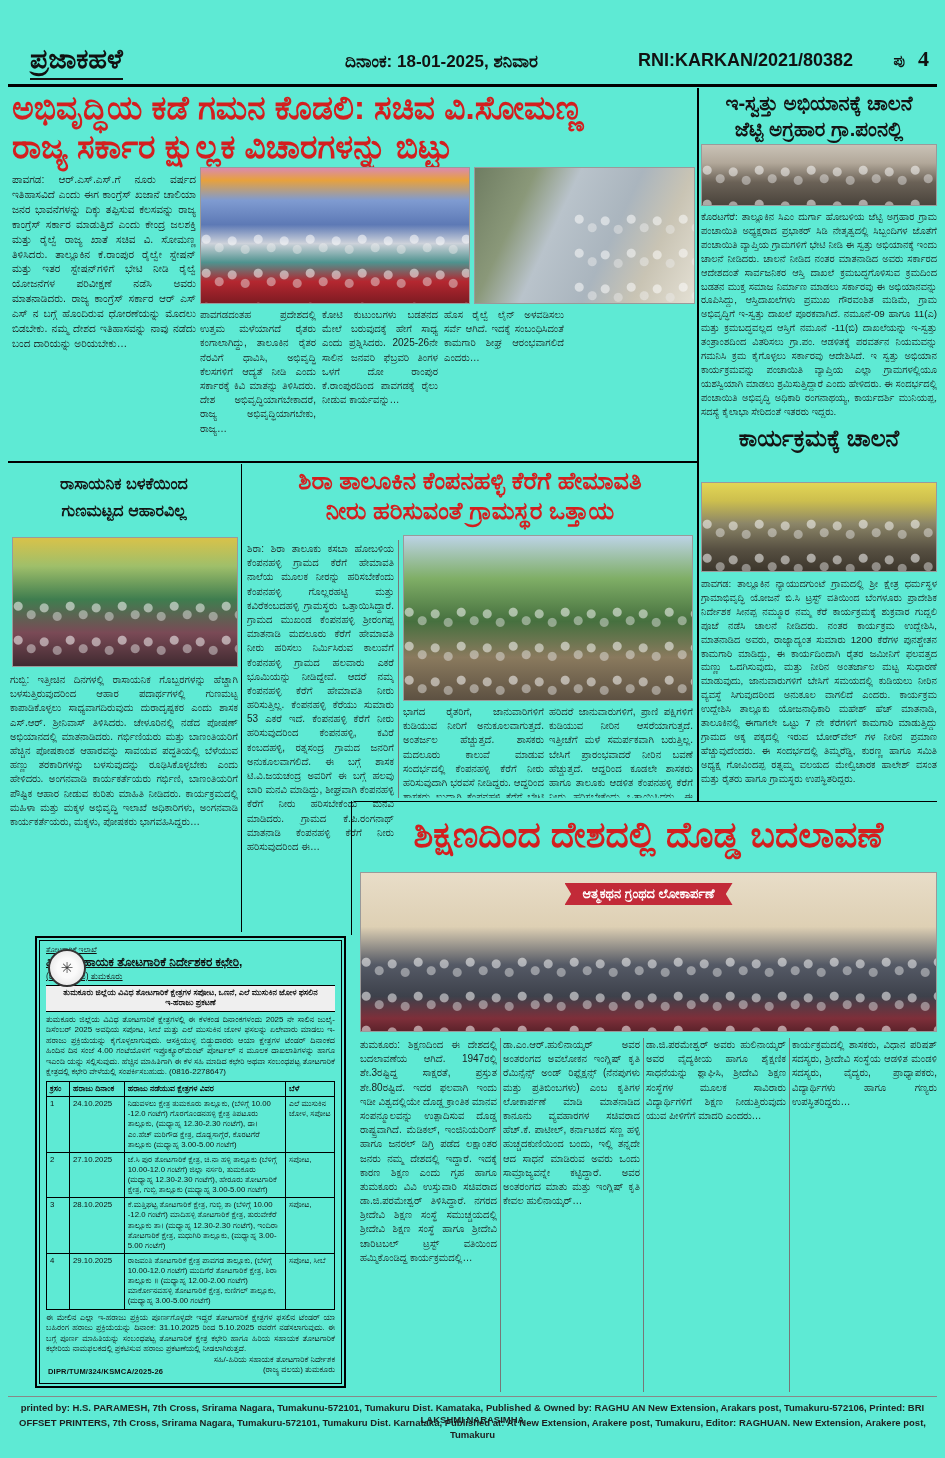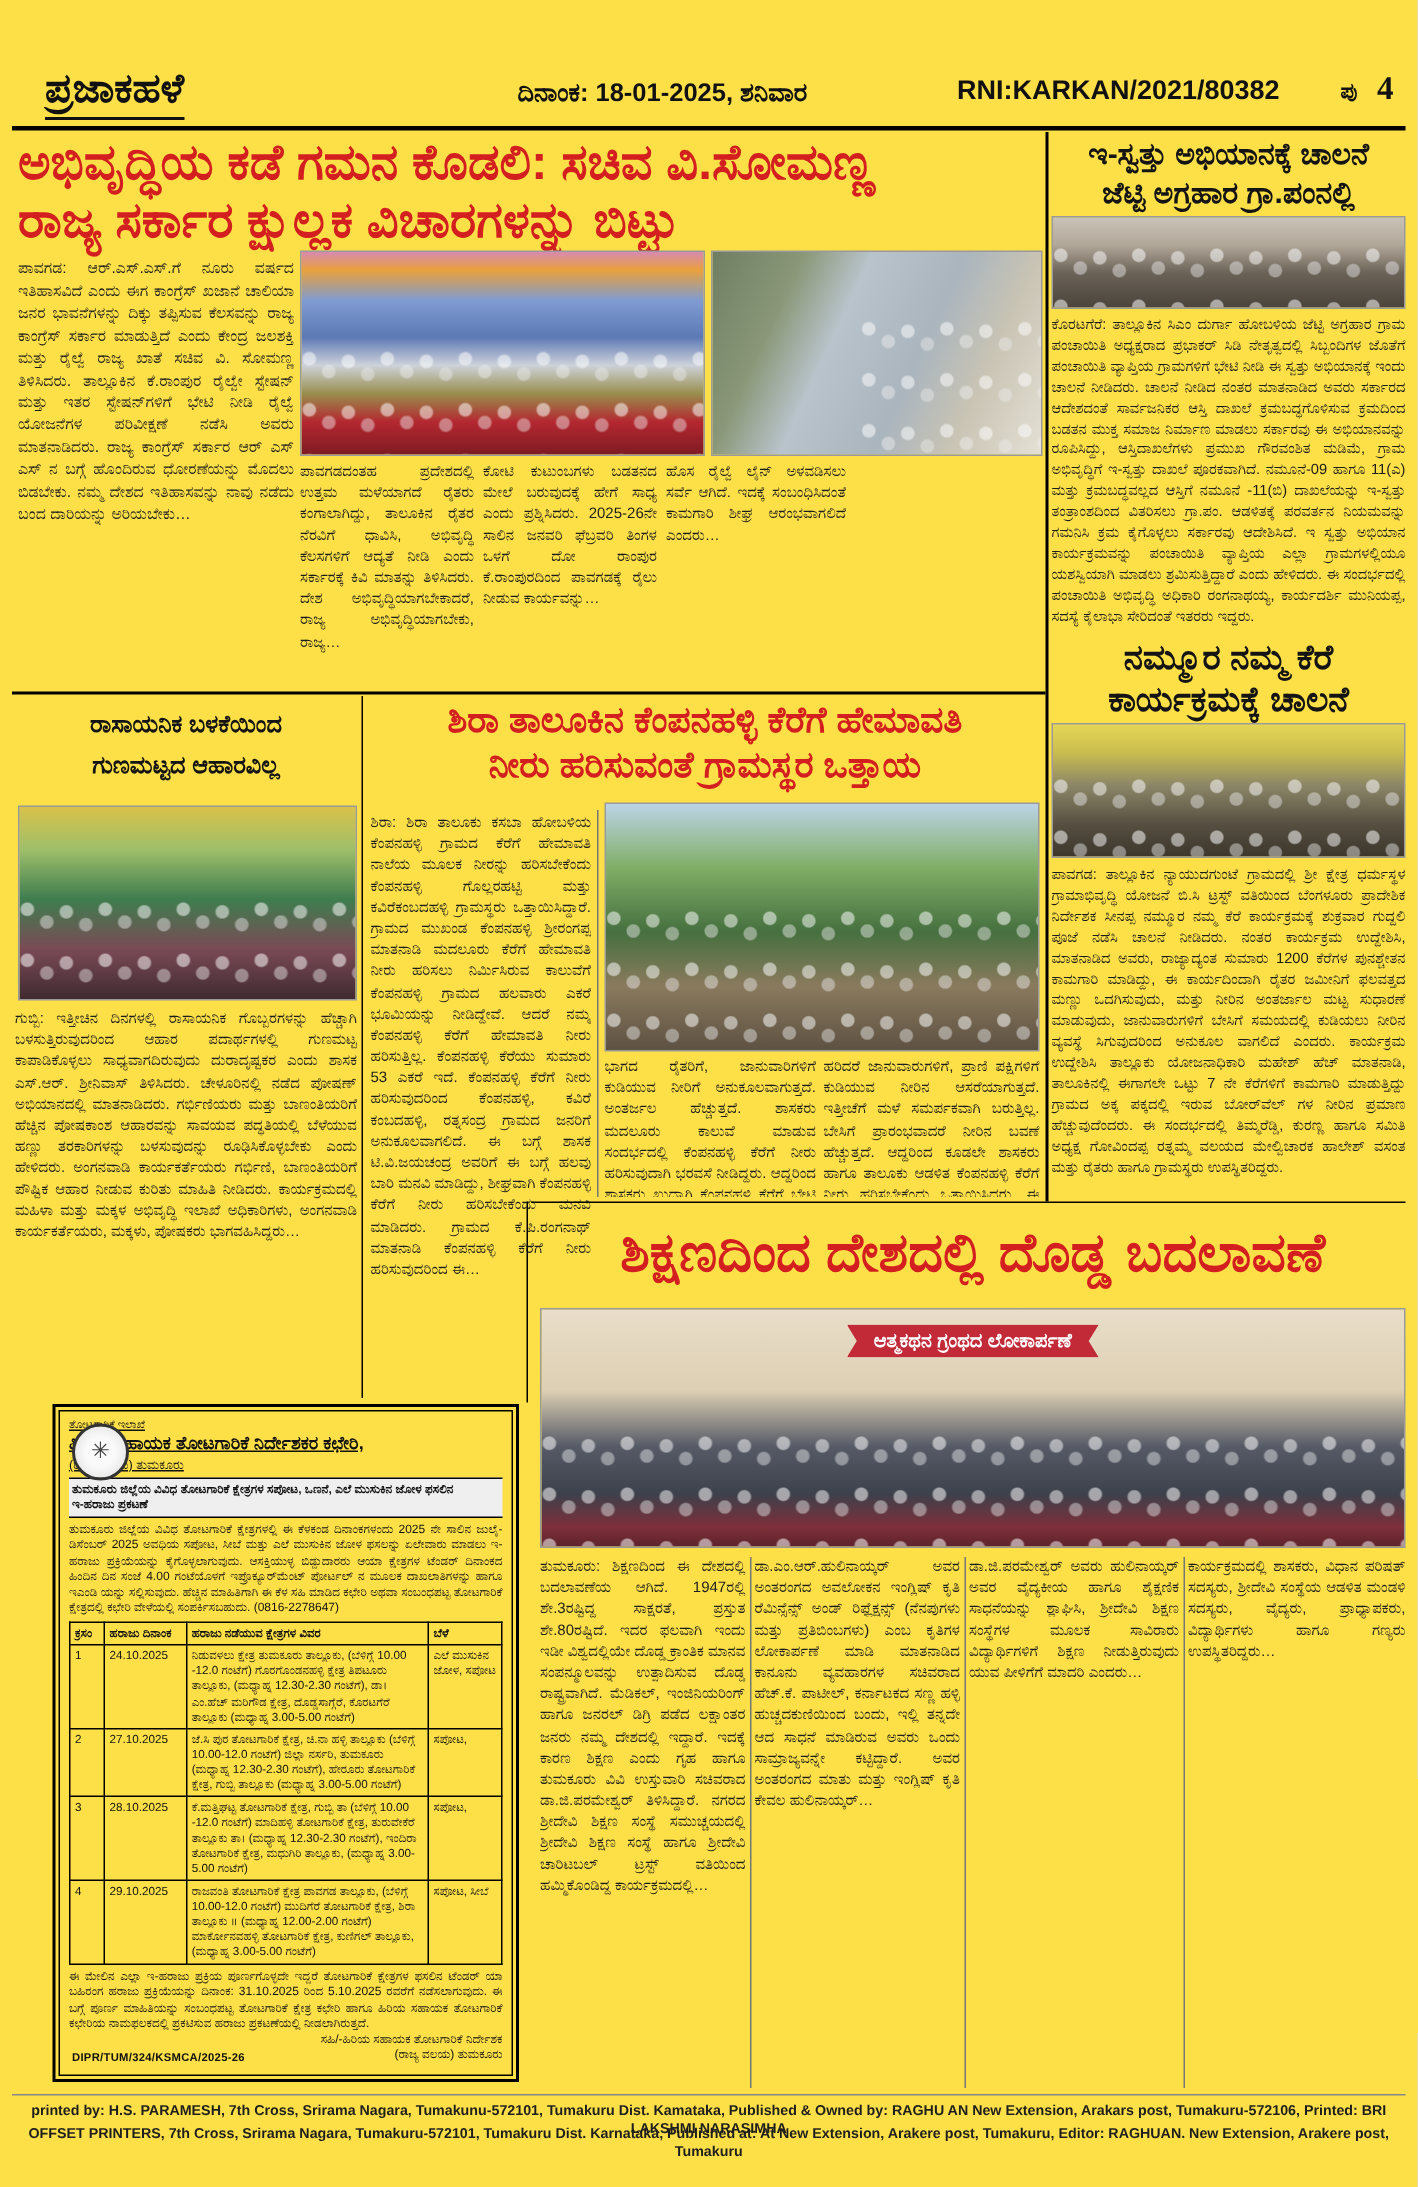--- a/index.html
+++ b/index.html
@@ -1,16 +1,16 @@
 <!DOCTYPE html>
 <html><head>
 <meta charset="utf-8">
 <style>
   html,body{margin:0;padding:0;background:#d9d9d9;}
-  #page{position:relative;width:945px;height:1458px;background:#fde047;margin:0 auto;
+  #page{position:relative;width:945px;height:1458px;background:#5eead4;margin:0 auto;
         font-family:"Liberation Sans",sans-serif;color:#111;overflow:hidden;}
   .abs{position:absolute;}
   .rule{background:#000;}
   .k{text-align:justify;line-height:1.42;color:#1c1c1c;overflow:hidden;}
   .headline-red{color:#d31f1f;font-weight:bold;}
   .headline-blk{color:#141414;font-weight:bold;text-align:center;}
   .photo{overflow:hidden;border:1px solid #9a9a9a;box-sizing:border-box;}
   .crowd{position:absolute;left:0;right:0;bottom:0;height:55%;
          background-image:radial-gradient(circle at 10% 30%, rgba(250,250,250,.55) 0 4px, transparent 5px),
                           radial-gradient(circle at 35% 55%, rgba(240,240,240,.45) 0 4px, transparent 5px),
@@ -21,21 +21,21 @@
           background:#c22a38;color:#fff;font-weight:bold;font-size:13px;
           padding:3px 18px;white-space:nowrap;
           clip-path:polygon(0 0,100% 0,96% 50%,100% 100%,0 100%,4% 50%);}
   .vr-light{background:#777;}
   
   #notice{left:35px;top:936px;width:311px;height:452px;border:2px solid #000;box-sizing:border-box;}
   #notice-inner{position:absolute;inset:2px;border:1px solid #000;padding:4px 6px;box-sizing:border-box;overflow:hidden;
                 font-size:8px;line-height:1.32;}
   #notice-inner .hdr{text-align:left;text-decoration:underline;}
   .subject-band{border-top:1.5px solid #000;border-bottom:1.5px solid #000;background:#efefef;
-                font-weight:bold;padding:2px 2px;margin:3px 0;font-size:8px;line-height:1.3;}
+                font-weight:bold;text-align:center;padding:2px 2px;margin:3px 0;font-size:8px;line-height:1.3;}
   table.ntab{width:100%;border-collapse:collapse;margin:3px 0;font-size:7.8px;line-height:1.3;}
   table.ntab th,table.ntab td{border:1px solid #000;padding:2px 3px;vertical-align:top;text-align:left;}
   .emblem{position:absolute;left:8px;top:8px;width:34px;height:34px;border:2px solid #333;border-radius:50%;
           background:radial-gradient(circle,#fafafa 0 40%,#dcdcdc 100%);
           display:flex;align-items:center;justify-content:center;font-size:15px;color:#444;}
   .sig{text-align:right;font-size:8px;line-height:1.35;}
   .ref{position:absolute;left:8px;bottom:6px;font-size:7.5px;font-weight:bold;letter-spacing:.2px;}
   .footer-line{left:0;width:945px;text-align:center;font-size:9.5px;font-weight:bold;color:#1e1e1e;line-height:1.3;}
 </style>
 </head>
@@ -103,21 +103,20 @@
     <div>ಇ-ಸ್ವತ್ತು ಅಭಿಯಾನಕ್ಕೆ ಚಾಲನೆ</div>
     <div>ಜೆಟ್ಟಿ ಅಗ್ರಹಾರ ಗ್ರಾ.ಪಂನಲ್ಲಿ</div>
   </div>
   <div class="abs photo" style="left:701px;top:144px;width:236px;height:62px;
        background:linear-gradient(180deg,#c9c2b6 0%,#b2a89a 30%,#6b6257 62%,#4a443c 100%);">
     <div class="crowd" style="height:75%;"></div>
   </div>
   <div class="abs k" style="left:701px;top:210px;width:236px;height:210px;font-size:9.8px;">ಕೊರಟಗೆರೆ: ತಾಲ್ಲೂಕಿನ ಸಿಎಂ ದುರ್ಗಾ ಹೋಬಳಿಯ ಜೆಟ್ಟಿ ಅಗ್ರಹಾರ ಗ್ರಾಮ ಪಂಚಾಯಿತಿ ಅಧ್ಯಕ್ಷರಾದ ಪ್ರಭಾಕರ್ ಸಿಡಿ ನೇತೃತ್ವದಲ್ಲಿ ಸಿಬ್ಬಂದಿಗಳ ಜೊತೆಗೆ ಪಂಚಾಯಿತಿ ವ್ಯಾಪ್ತಿಯ ಗ್ರಾಮಗಳಿಗೆ ಭೇಟಿ ನೀಡಿ ಈ ಸ್ವತ್ತು ಅಭಿಯಾನಕ್ಕೆ ಇಂದು ಚಾಲನೆ ನೀಡಿದರು. ಚಾಲನೆ ನೀಡಿದ ನಂತರ ಮಾತನಾಡಿದ ಅವರು ಸರ್ಕಾರದ ಆದೇಶದಂತೆ ಸಾರ್ವಜನಿಕರ ಆಸ್ತಿ ದಾಖಲೆ ಕ್ರಮಬದ್ಧಗೊಳಿಸುವ ಕ್ರಮದಿಂದ ಬಡತನ ಮುಕ್ತ ಸಮಾಜ ನಿರ್ಮಾಣ ಮಾಡಲು ಸರ್ಕಾರವು ಈ ಅಭಿಯಾನವನ್ನು ರೂಪಿಸಿದ್ದು, ಆಸ್ತಿದಾಖಲೆಗಳು ಪ್ರಮುಖ ಗೌರವಂಶಿತ ಮಡಿಮೆ, ಗ್ರಾಮ ಅಭಿವೃದ್ಧಿಗೆ ಇ-ಸ್ವತ್ತು ದಾಖಲೆ ಪೂರಕವಾಗಿದೆ. ನಮೂನೆ-09 ಹಾಗೂ 11(ಎ) ಮತ್ತು ಕ್ರಮಬದ್ಧವಲ್ಲದ ಆಸ್ತಿಗೆ ನಮೂನೆ -11(ಬಿ) ದಾಖಲೆಯನ್ನು ಇ-ಸ್ವತ್ತು ತಂತ್ರಾಂಶದಿಂದ ವಿತರಿಸಲು ಗ್ರಾ.ಪಂ. ಆಡಳಿತಕ್ಕೆ ಪರವರ್ತನ ನಿಯಮವನ್ನು ಗಮನಿಸಿ ಕ್ರಮ ಕೈಗೊಳ್ಳಲು ಸರ್ಕಾರವು ಆದೇಶಿಸಿದೆ. ಇ ಸ್ವತ್ತು ಅಭಿಯಾನ ಕಾರ್ಯಕ್ರಮವನ್ನು ಪಂಚಾಯಿತಿ ವ್ಯಾಪ್ತಿಯ ಎಲ್ಲಾ ಗ್ರಾಮಗಳಲ್ಲಿಯೂ ಯಶಸ್ವಿಯಾಗಿ ಮಾಡಲು ಶ್ರಮಿಸುತ್ತಿದ್ದಾರೆ ಎಂದು ಹೇಳಿದರು. ಈ ಸಂದರ್ಭದಲ್ಲಿ ಪಂಚಾಯಿತಿ ಅಭಿವೃದ್ಧಿ ಅಧಿಕಾರಿ ರಂಗನಾಥಯ್ಯ, ಕಾರ್ಯದರ್ಶಿ ಮುನಿಯಪ್ಪ, ಸದಸ್ಯೆ ಕೈಲಾಭಾ ಸೇರಿದಂತೆ ಇತರರು ಇದ್ದರು.</div>
 
   <div class="abs headline-blk" style="left:701px;top:424px;width:236px;font-size:23px;line-height:28px;">
-    <div>ನಮ್ಮೂರ ನಮ್ಮ ಕೆರೆ</div>
     <div>ಕಾರ್ಯಕ್ರಮಕ್ಕೆ ಚಾಲನೆ</div>
   </div>
   <div class="abs photo" style="left:701px;top:482px;width:236px;height:90px;
        background:linear-gradient(180deg,#e3d655 0%,#cdbf4e 20%,#8c8668 46%,#564f41 76%,#3c362c 100%);">
     <div class="crowd" style="height:65%;"></div>
   </div>
   <div class="abs k" style="left:701px;top:577px;width:236px;height:221px;font-size:9.8px;">ಪಾವಗಡ: ತಾಲ್ಲೂಕಿನ ನ್ಯಾಯುದಗುಂಟೆ ಗ್ರಾಮದಲ್ಲಿ ಶ್ರೀ ಕ್ಷೇತ್ರ ಧರ್ಮಸ್ಥಳ ಗ್ರಾಮಾಭಿವೃದ್ಧಿ ಯೋಜನೆ ಬಿ.ಸಿ ಟ್ರಸ್ಟ್ ವತಿಯಿಂದ ಬೆಂಗಳೂರು ಪ್ರಾದೇಶಿಕ ನಿರ್ದೇಶಕ ಸೀನಪ್ಪ ನಮ್ಮೂರ ನಮ್ಮ ಕೆರೆ ಕಾರ್ಯಕ್ರಮಕ್ಕೆ ಶುಕ್ರವಾರ ಗುದ್ದಲಿ ಪೂಜೆ ನಡೆಸಿ ಚಾಲನೆ ನೀಡಿದರು. ನಂತರ ಕಾರ್ಯಕ್ರಮ ಉದ್ದೇಶಿಸಿ, ಮಾತನಾಡಿದ ಅವರು, ರಾಜ್ಯಾದ್ಯಂತ ಸುಮಾರು 1200 ಕೆರೆಗಳ ಪುನಶ್ಚೇತನ ಕಾಮಗಾರಿ ಮಾಡಿದ್ದು, ಈ ಕಾರ್ಯದಿಂದಾಗಿ ರೈತರ ಜಮೀನಿಗೆ ಫಲವತ್ತದ ಮಣ್ಣು ಒದಗಿಸುವುದು, ಮತ್ತು ನೀರಿನ ಅಂತರ್ಜಾಲ ಮಟ್ಟ ಸುಧಾರಣೆ ಮಾಡುವುದು, ಜಾನುವಾರುಗಳಿಗೆ ಬೇಸಿಗೆ ಸಮಯದಲ್ಲಿ ಕುಡಿಯಲು ನೀರಿನ ವ್ಯವಸ್ಥೆ ಸಿಗುವುದರಿಂದ ಅನುಕೂಲ ವಾಗಲಿದೆ ಎಂದರು. ಕಾರ್ಯಕ್ರಮ ಉದ್ದೇಶಿಸಿ ತಾಲ್ಲೂಕು ಯೋಜನಾಧಿಕಾರಿ ಮಹೇಶ್ ಹೆಚ್ ಮಾತನಾಡಿ, ತಾಲೂಕಿನಲ್ಲಿ ಈಗಾಗಲೇ ಒಟ್ಟು 7 ನೇ ಕೆರೆಗಳಿಗೆ ಕಾಮಗಾರಿ ಮಾಡುತ್ತಿದ್ದು ಗ್ರಾಮದ ಅಕ್ಕ ಪಕ್ಕದಲ್ಲಿ ಇರುವ ಬೋರ್‌ವೆಲ್ ಗಳ ನೀರಿನ ಪ್ರಮಾಣ ಹೆಚ್ಚುವುದೆಂದರು. ಈ ಸಂದರ್ಭದಲ್ಲಿ ತಿಮ್ಮರೆಡ್ಡಿ, ಕುರಣ್ಣ ಹಾಗೂ ಸಮಿತಿ ಅಧ್ಯಕ್ಷ ಗೋವಿಂದಪ್ಪ ರತ್ನಮ್ಮ ವಲಯದ ಮೇಲ್ವಿಚಾರಕ ಹಾಲೇಶ್ ವಸಂತ ಮತ್ತು ರೈತರು ಹಾಗೂ ಗ್ರಾಮಸ್ಥರು ಉಪಸ್ಥಿತರಿದ್ದರು.</div>
 
   <div class="abs rule" style="left:354px;top:801px;width:583px;height:1px;"></div>
   <div class="abs rule" style="left:351px;top:801px;width:1px;height:134px;"></div>

